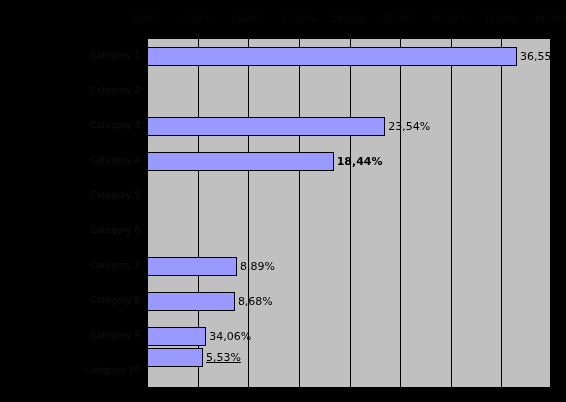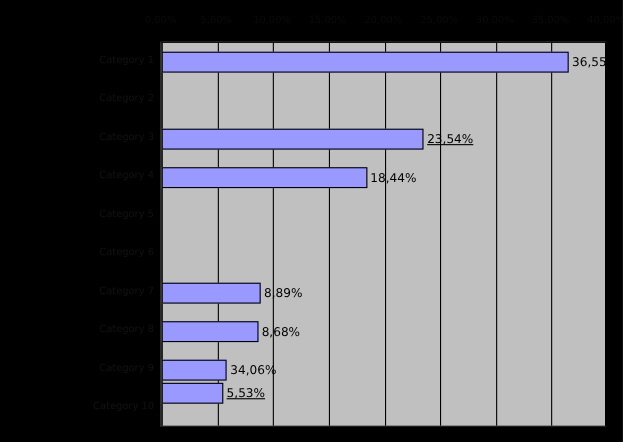--- a/index.html
+++ b/index.html
@@ -163,25 +163,25 @@
         <div class="gridline" style="left: 253.125px;"></div>
         <div class="gridline" style="left: 303.75px;"></div>
         <div class="gridline" style="left: 354.375px;"></div>
         <div class="gridline" style="left: 404px;"></div>
       </div>
     <div class="rows">
         <div class="bar-row" style="top: 0px; height: 35px;">
           <div class="bar" style="width: 370.069px;"></div>
           <div class="bar-value">36,55%</div>
         </div>
-        <div class="bar-row" style="top: 70px; height: 35px; text-decoration: underline;">
+        <div class="bar-row" style="top: 70px; height: 35px;">
           <div class="bar" style="width: 238.343px;"></div>
           <div class="bar-value">23,54%</div>
         </div>
-        <div class="bar-row" style="top: 105px; height: 35px;">
+        <div class="bar-row" style="top: 105px; height: 35px; font-weight: bold;">
           <div class="bar" style="width: 186.705px;"></div>
           <div class="bar-value">18,44%</div>
         </div>
         <div class="bar-row" style="top: 210px; height: 35px;">
           <div class="bar" style="width: 90.0113px;"></div>
           <div class="bar-value">8,89%</div>
         </div>
         <div class="bar-row" style="top: 245px; height: 35px;">
           <div class="bar" style="width: 87.885px;"></div>
           <div class="bar-value">8,68%</div>

